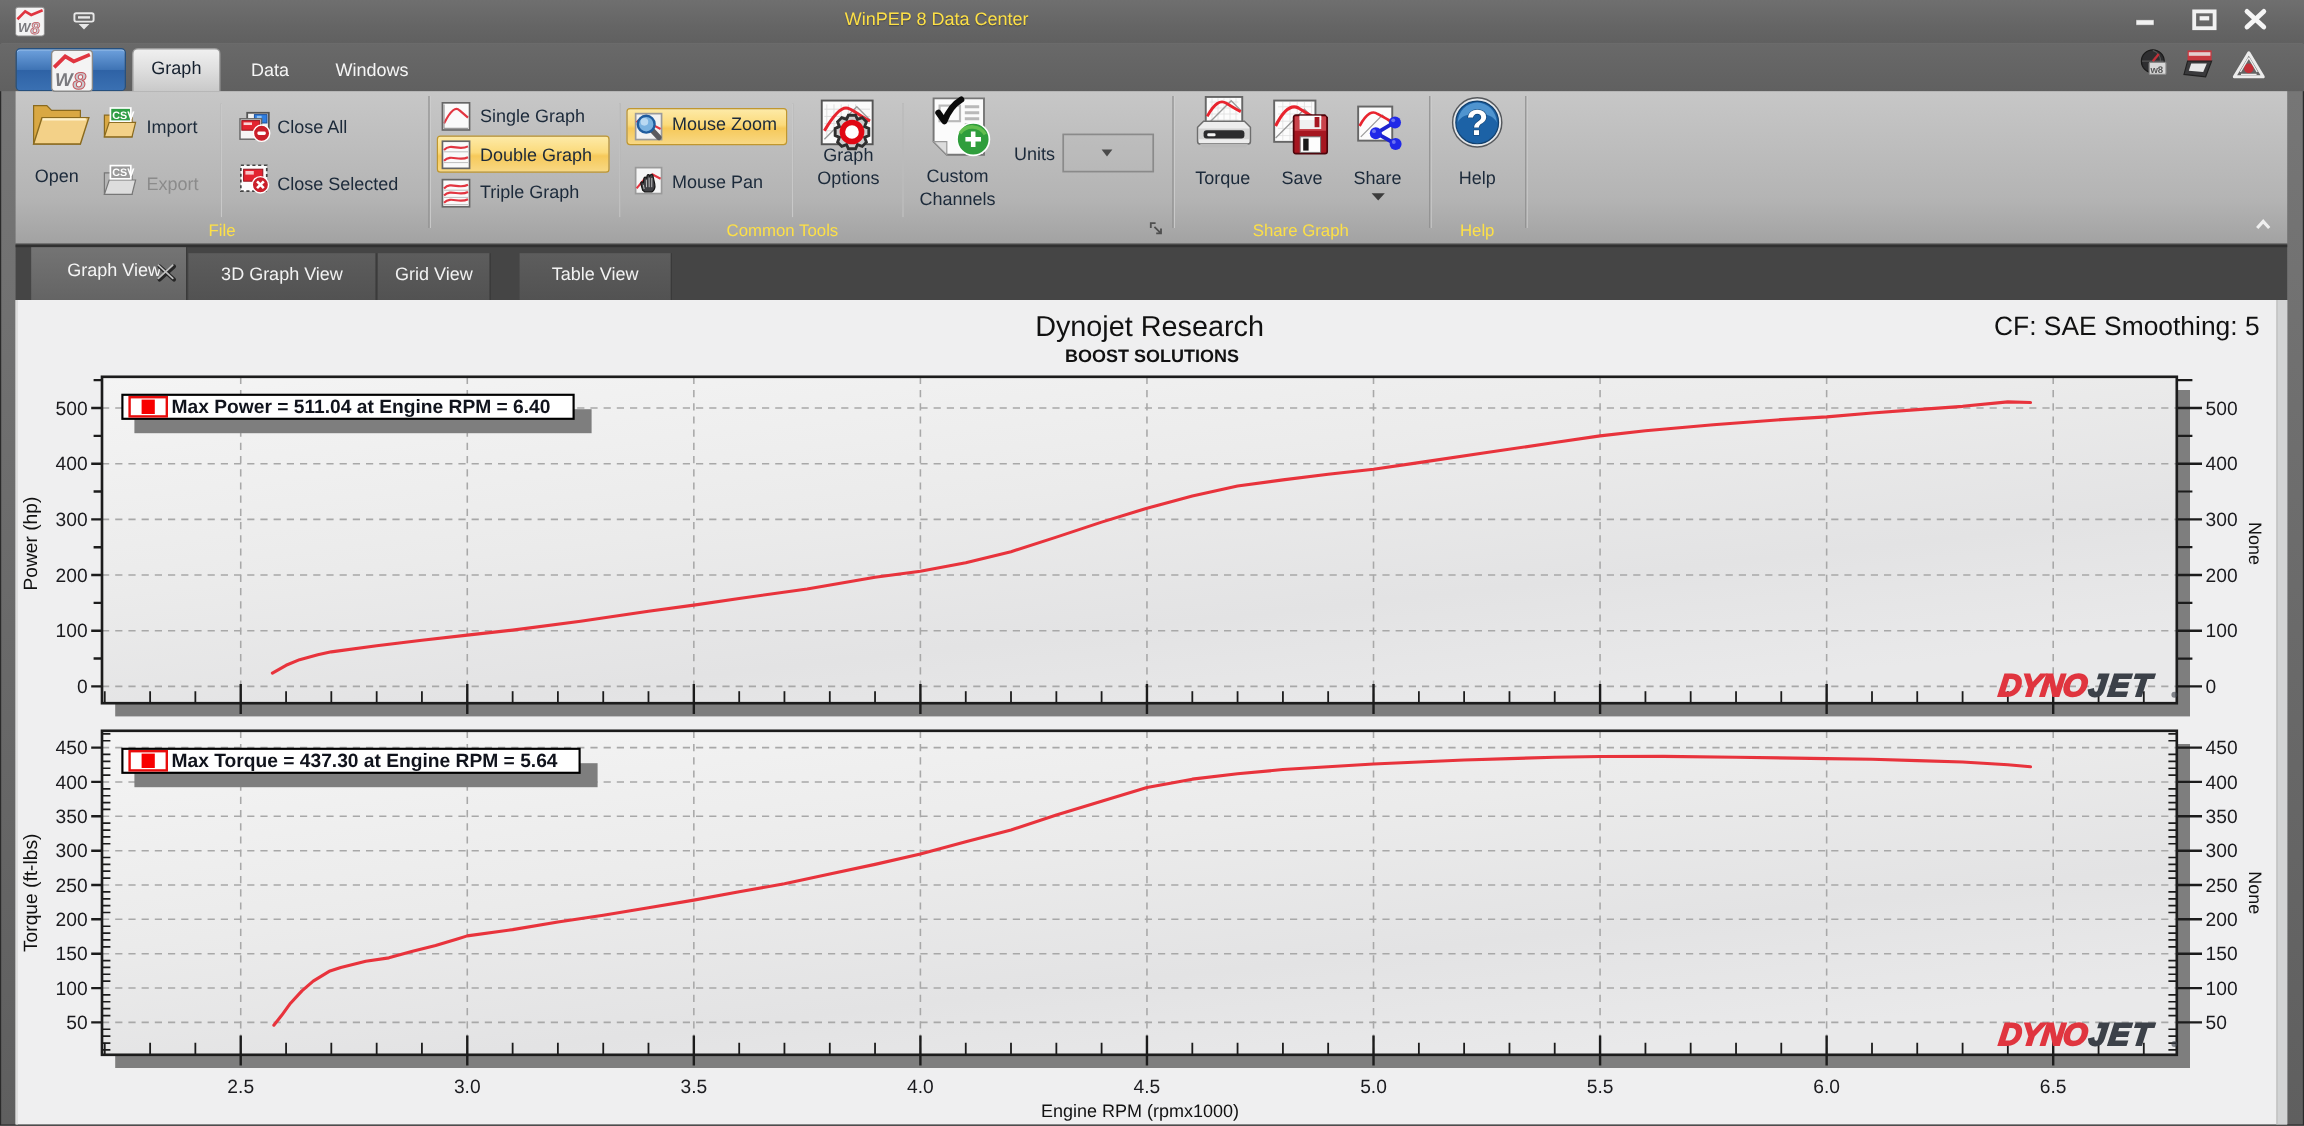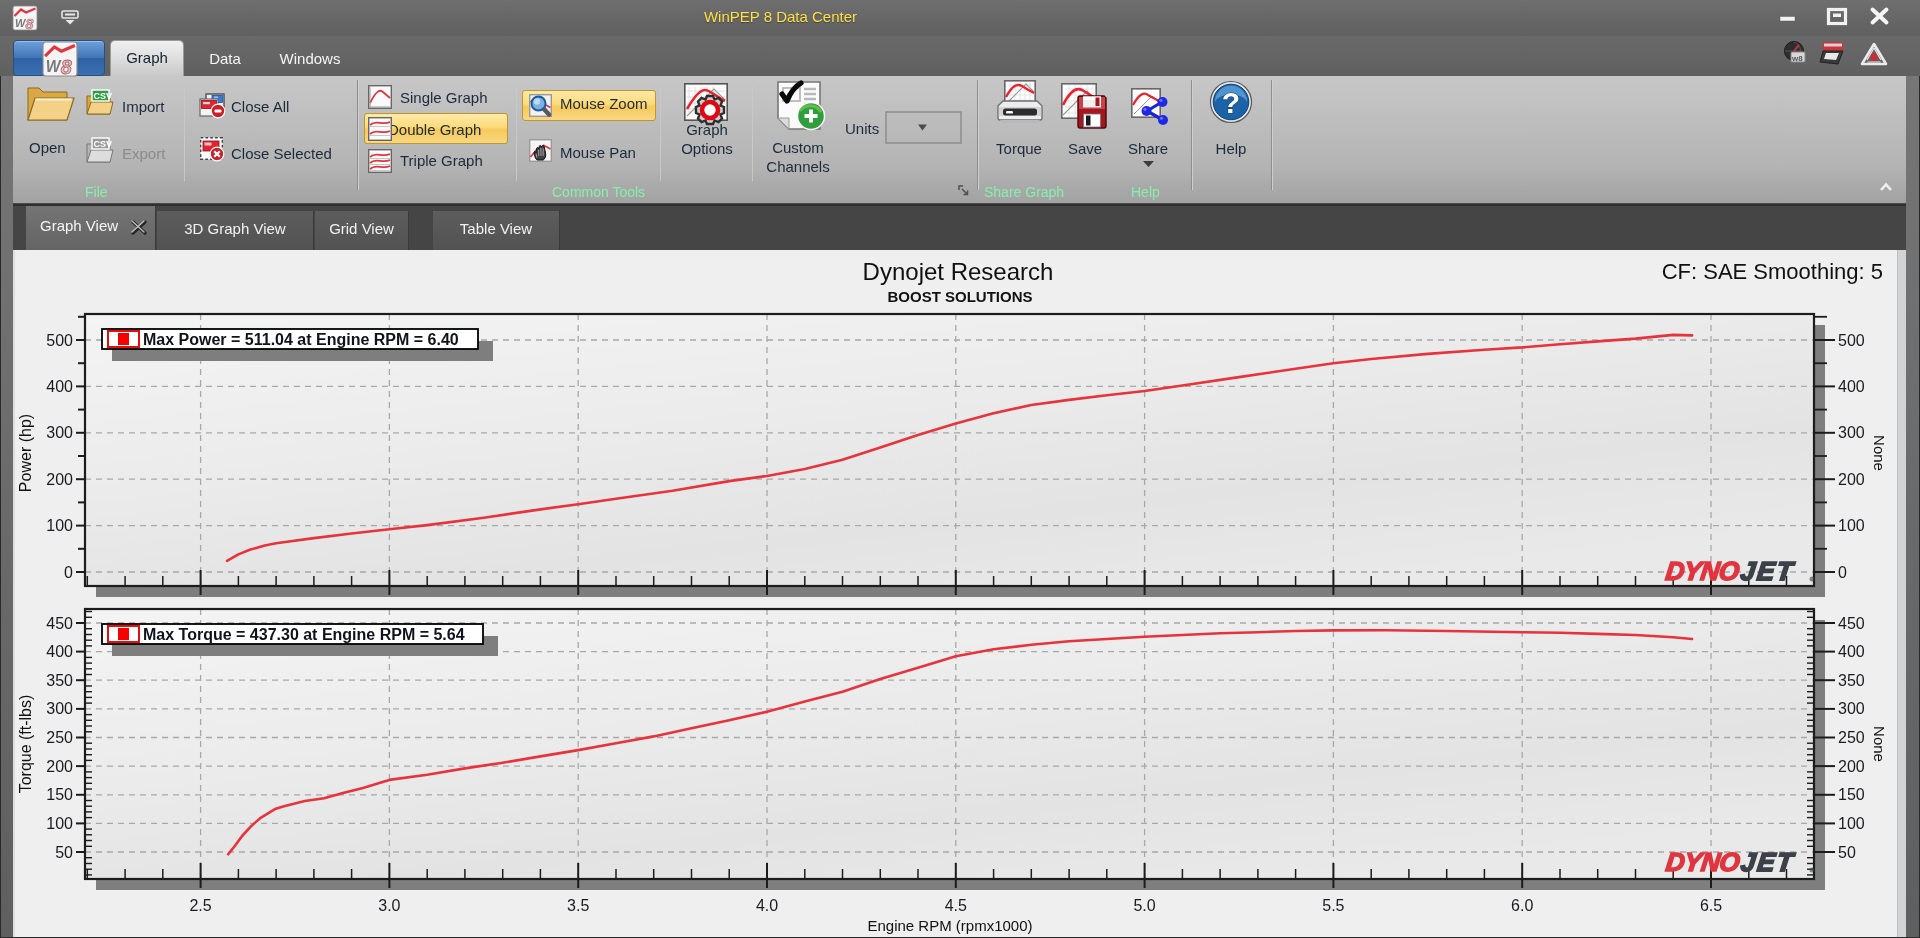--- a/index.html
+++ b/index.html
@@ -5,21 +5,21 @@
 .abs{position:absolute}
 #win{position:absolute;left:0;top:0;width:1920px;height:938px;background:linear-gradient(#787878,#5f5f5f);border:1px solid #2a2a2a}
 #titlebar{position:absolute;left:0;top:0;width:1920px;height:36px;background:linear-gradient(#6f6f6f,#656565 60%,#606060)}
 #title{position:absolute;left:0;top:8px;width:1561px;text-align:center;font-size:15px;color:#fde047;text-shadow:0 1px 1px #00000055}
 #tabstrip{position:absolute;left:0;top:36px;width:1920px;height:40px;background:linear-gradient(#696969,#606060)}
 .rtab{position:absolute;top:44px;height:32px;color:#f5f5f5;font-size:15px;line-height:30px;text-align:center}
 #hometab{position:absolute;left:110px;top:40px;width:74px;height:36px;background:linear-gradient(#f0f0f0,#e0e0e0 45%,#c9c9c9);border:1px solid #9a9a9a;border-bottom:none;border-radius:5px 5px 0 0;color:#15202e;font-size:15px;text-align:center;line-height:34px}
 #appbtn{position:absolute;left:13px;top:40px;width:92px;height:36px;border-radius:4px;background:linear-gradient(#6ea1dd,#3f74b5 50%,#2e62a5 50%,#3a70b2);border:1px solid #26507e;box-shadow:inset 0 1px 0 #9cc0e8}
 #ribbon{position:absolute;left:13px;top:76px;width:1893px;height:128px;background:linear-gradient(#c7c7c7,#b4b4b4 70%,#a2a2a2);border-bottom:1px solid #4a4a4a}
 .gsep{position:absolute;top:80px;height:110px;width:2px;background:linear-gradient(#b9b9b9,#9a9a9a);border-right:1px solid #cfcfcf;border-left:1px solid #8e8e8e}.gsep2{position:absolute;top:86px;height:95px;width:1px;background:#9b9b9b;border-right:1px solid #c8c8c8}
-.glabel{position:absolute;top:184px;height:16px;font-size:14px;color:#86efac;}
+.glabel{position:absolute;top:184px;height:16px;font-size:14px;color:#fde047;text-align:center}
 .blabel{position:absolute;font-size:15px;color:#1c2a3a}
 .blabel2{position:absolute;font-size:15px;color:#1c2a3a;text-align:center;line-height:19px}
 .hl{position:absolute;background:linear-gradient(#fdeaa7,#fbda7b 45%,#f6c95a 55%,#f8d884);border:1px solid #c0972f;border-radius:3px}
 #viewtabs{position:absolute;left:13px;top:204px;width:1893px;height:46px;background:#454545;border-top:2px solid #303030}
 .vtab{position:absolute;top:211px;height:39px;background:linear-gradient(#5d5d5d,#525252);color:#f2f2f2;font-size:15px;text-align:center;border-right:1px solid #3a3a3a;line-height:36px}
 #vtab1{position:absolute;left:26px;top:206px;width:130px;height:44px;background:linear-gradient(#747474,#646464);color:#f5f5f5;font-size:15px;line-height:40px;border-right:1px solid #3a3a3a}
 #content{position:absolute;left:13px;top:250px;width:1893px;height:687px;background:#efeff0;border-left:2px solid #dedede}#rstrip{position:absolute;left:1897px;top:250px;width:9px;height:687px;background:#d2d3d4;border-left:1px solid #bdbdbd}
 </style></head>
 <body>
 <div id="win"></div>
@@ -245,36 +245,36 @@
 <div class="glabel" style="left:85px;width:200px">File</div>
 <div class="glabel" style="left:552px;width:200px">Common Tools</div>
 <div class="glabel" style="left:984px;width:200px">Share Graph</div>
 <div class="glabel" style="left:1131px;width:200px">Help</div>
 <div class="blabel" style="left:29px;top:139px">Open</div>
 <div class="blabel" style="left:122px;top:98px">Import</div>
 <div class="blabel" style="left:122px;top:145px;color:#8b8b8b">Export</div>
 <div class="blabel" style="left:231px;top:98px">Close All</div>
 <div class="blabel" style="left:231px;top:145px">Close Selected</div>
 <div class="blabel" style="left:400px;top:89px">Single Graph</div>
-<div class="blabel" style="left:388px;top:121px">Double Graph</div>
+<div class="blabel" style="left:400px;top:121px">Double Graph</div>
 <div class="blabel" style="left:400px;top:152px">Triple Graph</div>
 <div class="blabel" style="left:560px;top:95px">Mouse Zoom</div>
 <div class="blabel" style="left:560px;top:144px">Mouse Pan</div>
 <div class="blabel2" style="left:657px;top:120px;width:100px">Graph<br>Options</div>
 <div class="blabel2" style="left:748px;top:138px;width:100px">Custom<br>Channels</div>
 <div class="blabel" style="left:845px;top:120px">Units</div>
 <div class="blabel2" style="left:979px;top:139px;width:80px">Torque</div>
 <div class="blabel2" style="left:1045px;top:139px;width:80px">Save</div>
 <div class="blabel2" style="left:1108px;top:139px;width:80px">Share</div>
 <div class="blabel2" style="left:1191px;top:139px;width:80px">Help</div>
 <div id="viewtabs"></div>
 <div class="vtab" style="left:157px;width:157px">3D Graph View</div>
 <div class="vtab" style="left:315px;width:94px">Grid View</div>
 <div class="vtab" style="left:433px;width:127px">Table View</div>
-<div id="vtab1"><span style="margin-left:14px">Graph View</span></div>
+<div id="vtab1"><span style="margin-left:30px">Graph View</span></div>
 <div id="content"></div>
 <div id="rstrip"></div>
 <svg id="chartsvg" class="abs" style="left:13px;top:250px" width="1893" height="688" viewBox="13 250 1893 688" xmlns="http://www.w3.org/2000/svg">
 <defs>
       <linearGradient id="plotbg" x1="0" y1="0" x2="0.7" y2="1">
         <stop offset="0" stop-color="#f4f4f4"></stop>
         <stop offset="0.45" stop-color="#ebebeb"></stop>
         <stop offset="0.75" stop-color="#e3e3e4"></stop>
         <stop offset="1" stop-color="#e9e9ea"></stop>
       </linearGradient>

